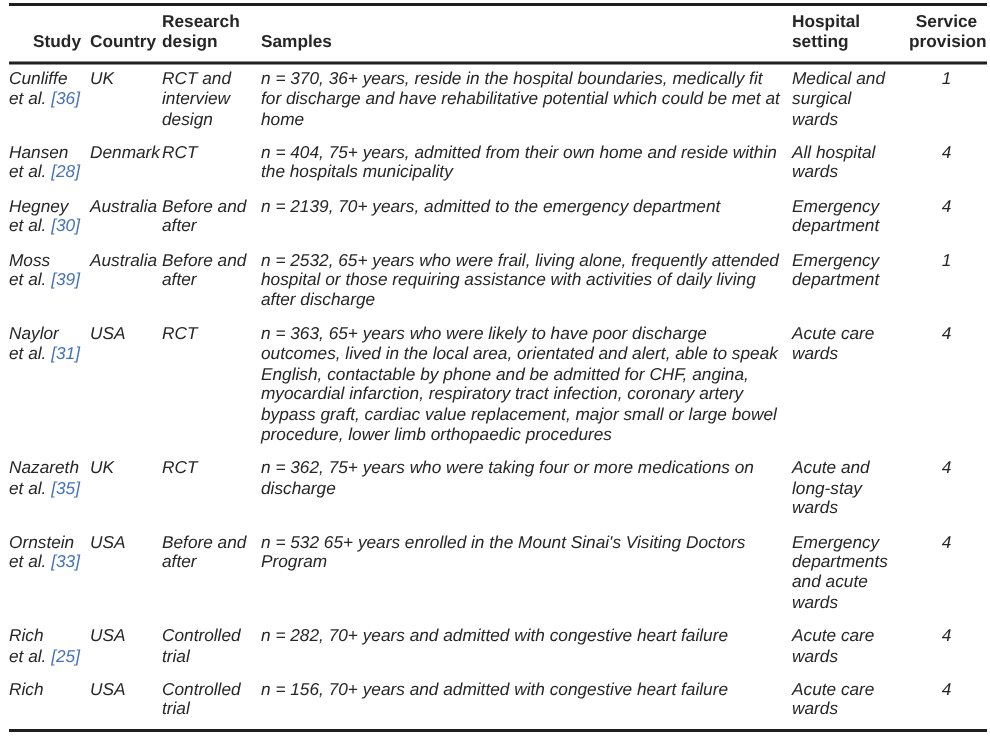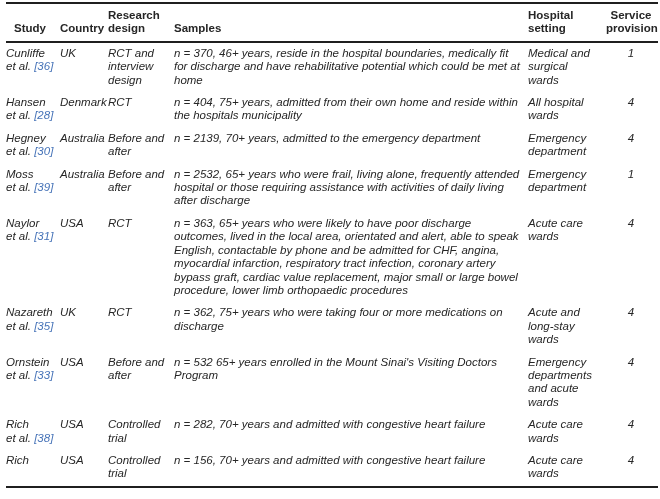--- a/index.html
+++ b/index.html
@@ -39,21 +39,21 @@
   col.w-samples{width:354px;}
   col.w-setting{width:78px;}
   col.w-provision{width:52px;}
   th{
     font-weight:bold;
     vertical-align:bottom;
     padding:5px 6px 5px 0;
     border-bottom:2px solid var(--rule);
     text-align:left;
   }
-  th.al{text-align:center;}
+  th.al{text-align:right;}
   td{
     vertical-align:top;
     padding:4px 6px 5px 0;
     font-style:italic;
   }
   td.c-provision,th.th-provision{
     text-align:center;
     padding-right:2px;
     margin-top:36px;
   }
@@ -86,21 +86,21 @@
         <th>Samples</th>
         <th>Hospital setting</th>
         <th class="th-provision">Service provision</th>
       </tr>
     </thead>
     <tbody>
         <tr>
     <td class="c-study"><span>Cunliffe</span><br><span>et al.</span> <span class="cite">[36]</span></td>
     <td class="c-country">UK</td>
     <td class="c-design">RCT and interview design</td>
-    <td class="c-samples">n = 370, 46+ years, reside in the hospital boundaries, medically fit for discharge and have rehabilitative potential which could be met at home</td>
+    <td class="c-samples">n = 370, 36+ years, reside in the hospital boundaries, medically fit for discharge and have rehabilitative potential which could be met at home</td>
     <td class="c-setting">Medical and surgical wards</td>
     <td class="c-provision">1</td>
   </tr>
         <tr>
     <td class="c-study"><span>Hansen</span><br><span>et al.</span> <span class="cite">[28]</span></td>
     <td class="c-country">Denmark</td>
     <td class="c-design">RCT</td>
     <td class="c-samples">n = 404, 75+ years, admitted from their own home and reside within the hospitals municipality</td>
     <td class="c-setting">All hospital wards</td>
     <td class="c-provision">4</td>
@@ -139,21 +139,21 @@
   </tr>
         <tr>
     <td class="c-study"><span>Ornstein</span><br><span>et al.</span> <span class="cite">[33]</span></td>
     <td class="c-country">USA</td>
     <td class="c-design">Before and after</td>
     <td class="c-samples">n = 532 65+ years enrolled in the Mount Sinai's Visiting Doctors Program</td>
     <td class="c-setting">Emergency departments and acute wards</td>
     <td class="c-provision">4</td>
   </tr>
         <tr>
-    <td class="c-study"><span>Rich</span><br><span>et al.</span> <span class="cite">[38]</span></td>
+    <td class="c-study"><span>Rich</span><br><span>et al.</span> <span class="cite">[25]</span></td>
     <td class="c-country">USA</td>
     <td class="c-design">Controlled trial</td>
     <td class="c-samples">n = 282, 70+ years and admitted with congestive heart failure</td>
     <td class="c-setting">Acute care wards</td>
     <td class="c-provision">4</td>
   </tr>
         <tr>
     <td class="c-study"><span>Rich</span><br> </td>
     <td class="c-country">USA</td>
     <td class="c-design">Controlled trial</td>

